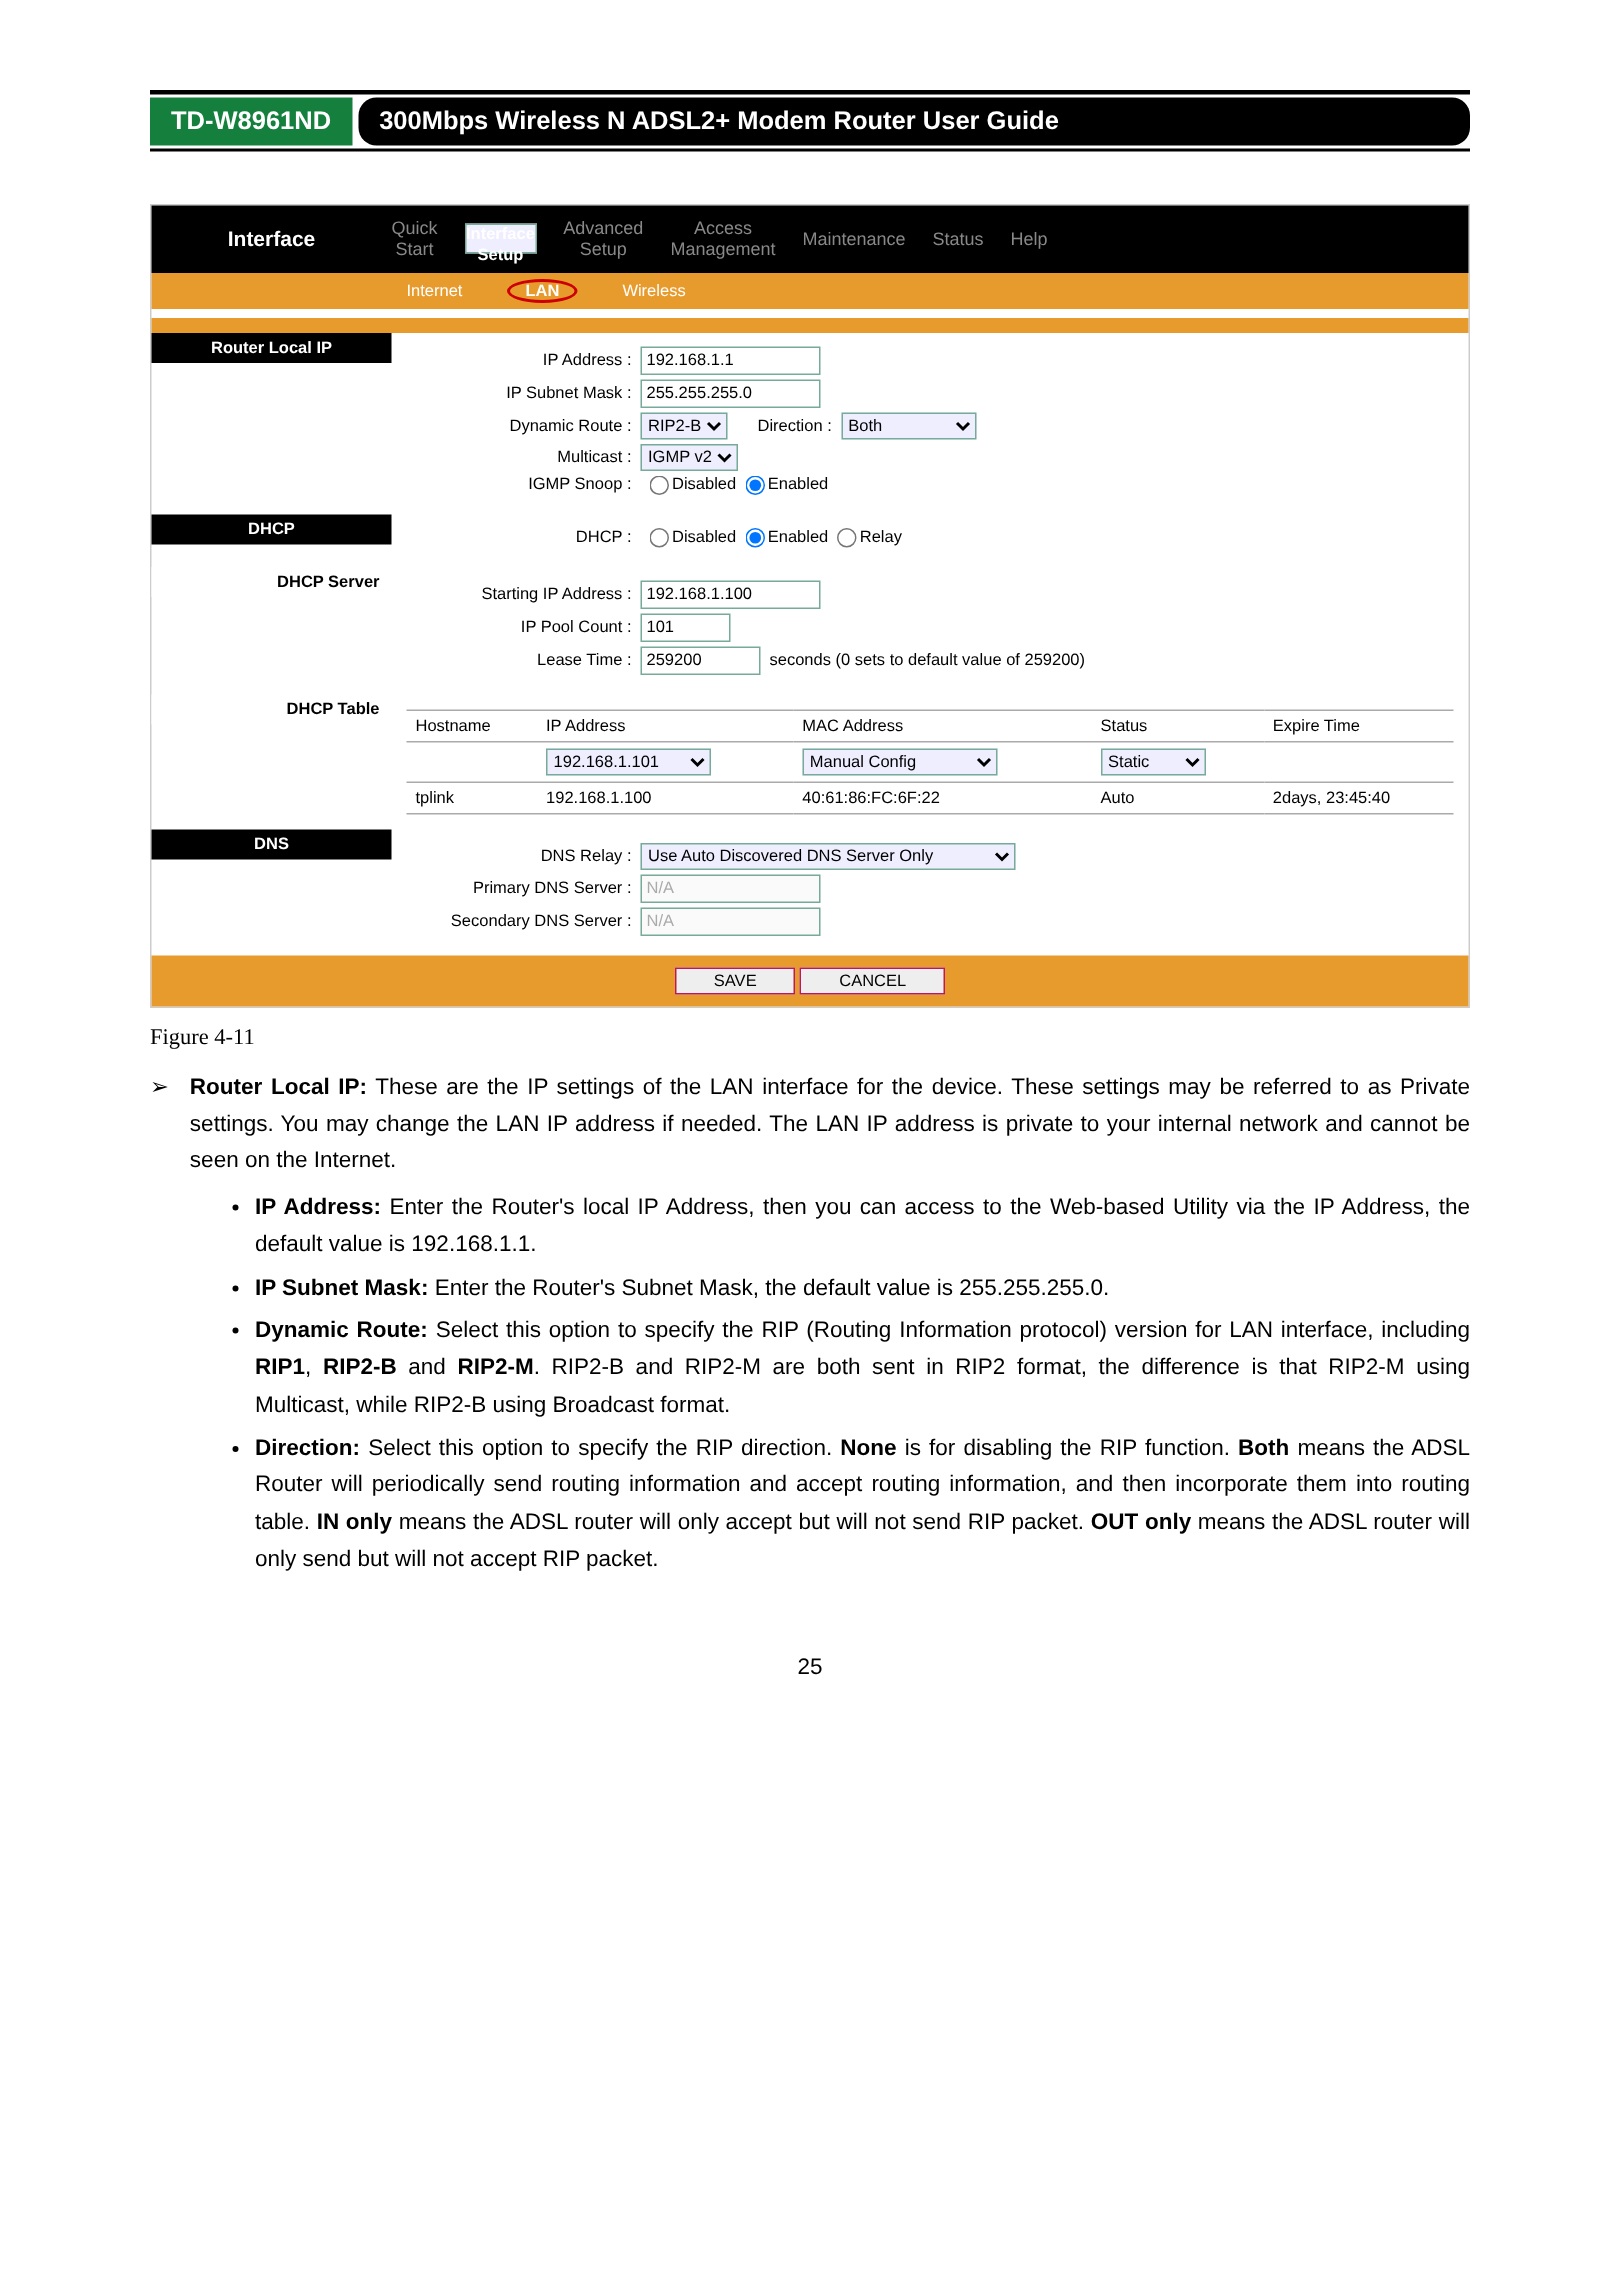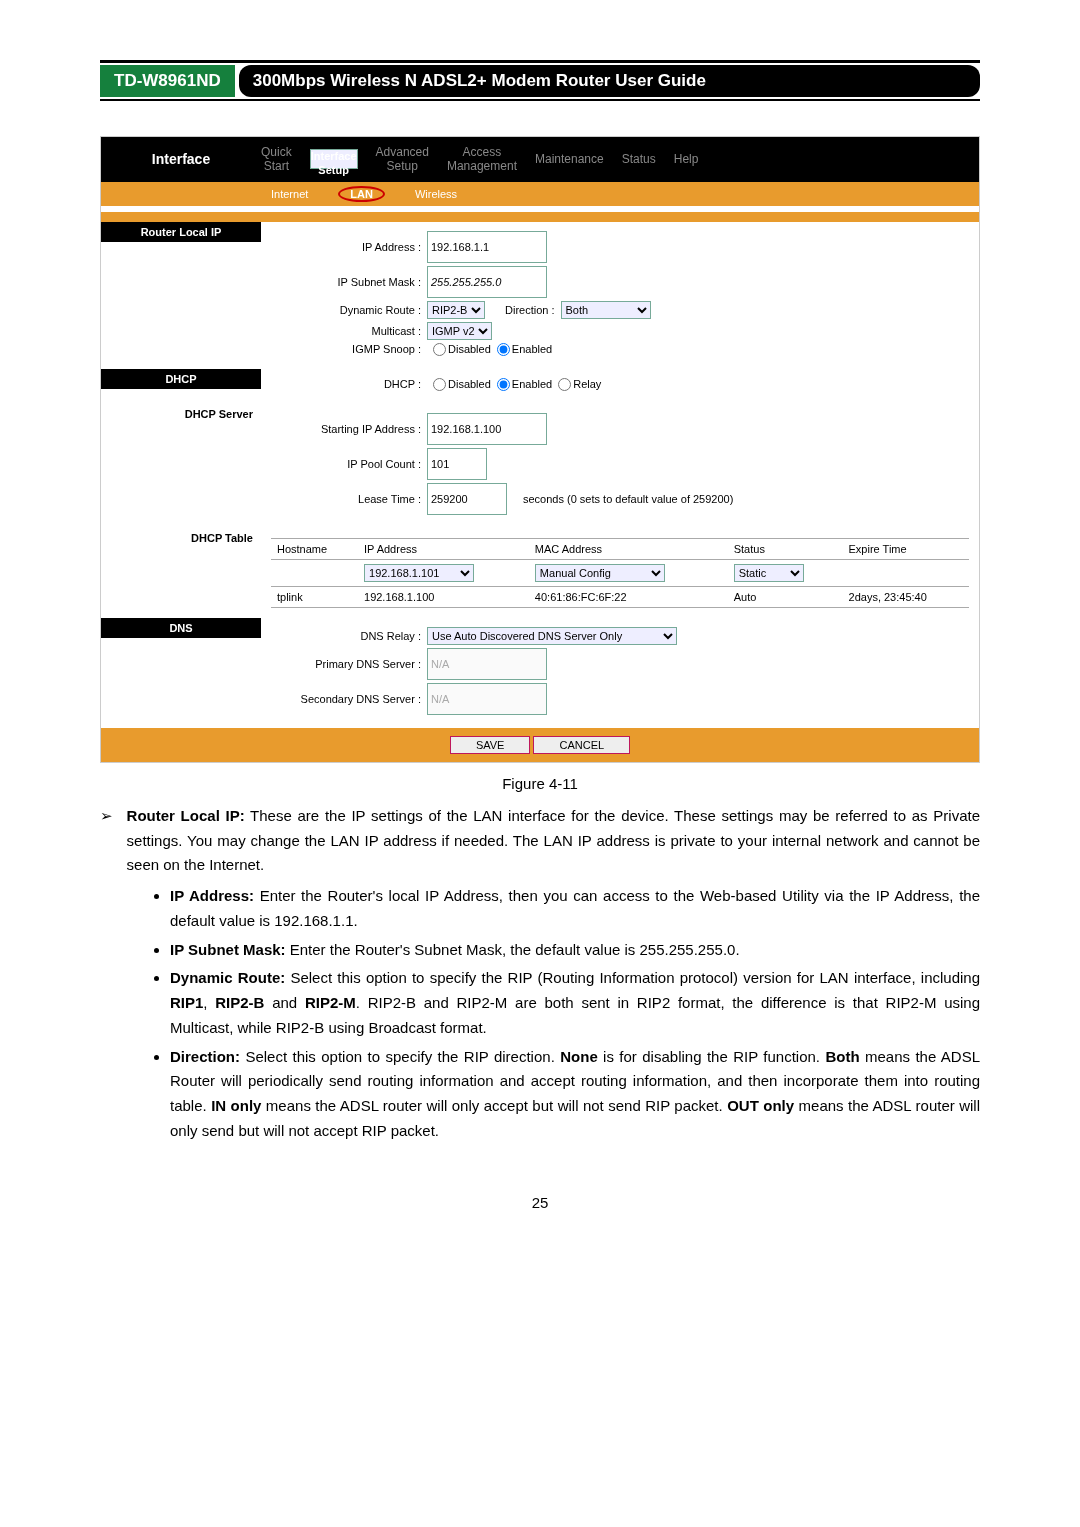--- a/index.html
+++ b/index.html
@@ -113,32 +113,32 @@
     font-size: 11px;
     text-align: right;
     padding: 4px 8px;
     box-sizing: border-box;
     align-self: flex-start;
   }
   .row { display: flex; align-items: center; margin: 3px 0; }
   .rlabel { width: 150px; text-align: right; padding-right: 6px; }
   .tin {
     border: 1px solid #7a9;
-    height: 32px;
+    height: 19px;
     font-size: 11px;
     padding: 0 3px;
     box-sizing: border-box;
   }
   .sel {
     border: 1px solid #7a9;
     height: 18px;
     font-size: 11px;
     background: #eef;
   }
-  .note { margin-left: 16px; }
+  .note { margin-left: 6px; }
   table.dhcp {
     width: 100%;
     border-collapse: collapse;
     font-size: 11px;
     margin-top: 4px;
   }
   table.dhcp th, table.dhcp td {
     border-top: 1px solid #aaa;
     border-bottom: 1px solid #aaa;
     padding: 4px 6px;
@@ -151,23 +151,24 @@
     padding: 8px 0;
     text-align: center;
   }
   .btn {
     font-size: 11px;
     padding: 2px 25px;
     border: 1px solid #be185d;
     background: #eee;
   }
   .figcap {
-    text-align: center;
+    text-align: left;
     font-size: 15px;
     margin: 12px 0 12px 0;
+    font-family: Liberation Serif, serif;
   }
   .doc {
     font-size: 15px;
     line-height: 1.65;
   }
   .doc .lead {
     display: flex;
     gap: 14px;
     text-align: justify;
   }
@@ -226,21 +227,21 @@
 
     <div class="section">
       <div class="sec-label">Router Local IP</div>
       <div class="sec-body">
         <div class="row">
             <span class="rlabel">IP Address :</span>
           <input class="tin" style="width: 120px;" value="192.168.1.1">
           </div>
         <div class="row">
             <span class="rlabel">IP Subnet Mask :</span>
-          <input class="tin" style="width: 120px; font-style: italic;" value="255.255.255.0">
+          <input class="tin" style="width: 120px;" value="255.255.255.0">
           </div>
         <div class="row">
             <span class="rlabel">Dynamic Route :</span>
           <select class="sel"><option>RIP2-B</option></select>
           <span style="margin:0 6px 0 20px">Direction :</span>
           <select class="sel" style="width:90px"><option>Both</option></select>
           </div>
         <div class="row">
             <span class="rlabel">Multicast :</span>
           <select class="sel"><option>IGMP v2</option></select>

